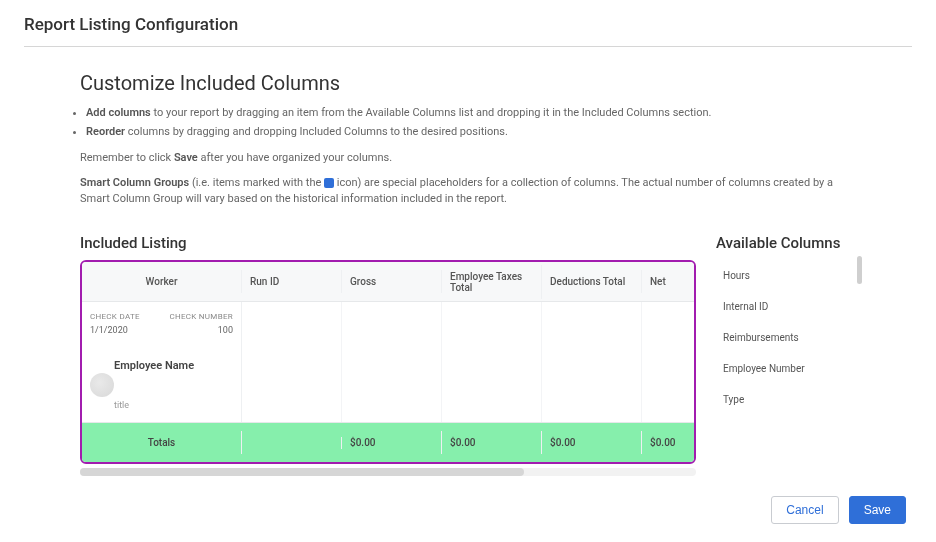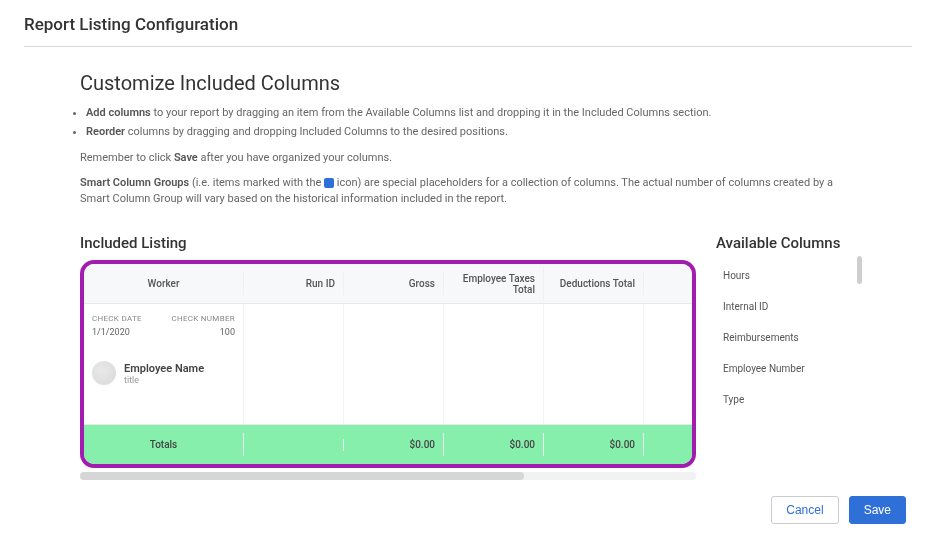--- a/index.html
+++ b/index.html
@@ -68,37 +68,37 @@
     flex: 0 0 140px;
   }
   .col-section-title {
     font-size: 15px;
     font-weight: 500;
     color: #333;
     margin-bottom: 8px;
   }
   
   .preview {
-    border: 4px solid #a21caf;
-    border-radius: 14px;
+    border: 2px solid #a21caf;
+    border-radius: 6px;
     overflow-x: auto;
     position: relative;
   }
   .preview-inner {
     min-width: 640px;
   }
   .hdr-row, .body-row, .totals-row {
     display: flex;
     align-items: center;
   }
   .cell {
     font-size: 10px;
     color: #555;
     padding: 6px 8px;
-    text-align: right;
+    text-align: left;
     flex: 1 0 100px;
     border-right: 1px solid #eef0f2;
   }
   .cell:first-child { border-left: none; }
   .cell:last-child { border-right: none; }
   .hdr-row {
     background: #f7f8f9;
     border-bottom: 1px solid #e6e8ea;
     height: 40px;
   }
@@ -131,29 +131,29 @@
     display: flex;
     justify-content: space-between;
     font-size: 9px;
     color: #666;
     margin-top: 4px;
     margin-bottom: 24px;
   }
   .emp-row {
     display: flex;
     align-items: center;
-    gap: 8px;
+    gap: 0;
   }
   .avatar {
     width: 24px; height: 24px;
     border-radius: 50%;
     background: radial-gradient(circle at 40% 40%, #e9e9e9, #d8d8d8);
   }
   .emp-name { font-size: 11px; font-weight: 600; color:#444; }
-  .emp-title { font-size: 9px; color:#999; }
+  .emp-title { font-size: 9px; color:#999;margin-top:28px; }
   .rest-block {
     flex: 1;
     display: flex;
   }
   .rest-block .cell {
     border-right: 1px solid #f3f4f6;
   }
   .totals-row {
     border-top: 1px solid #e6e8ea;
     height: 40px;

